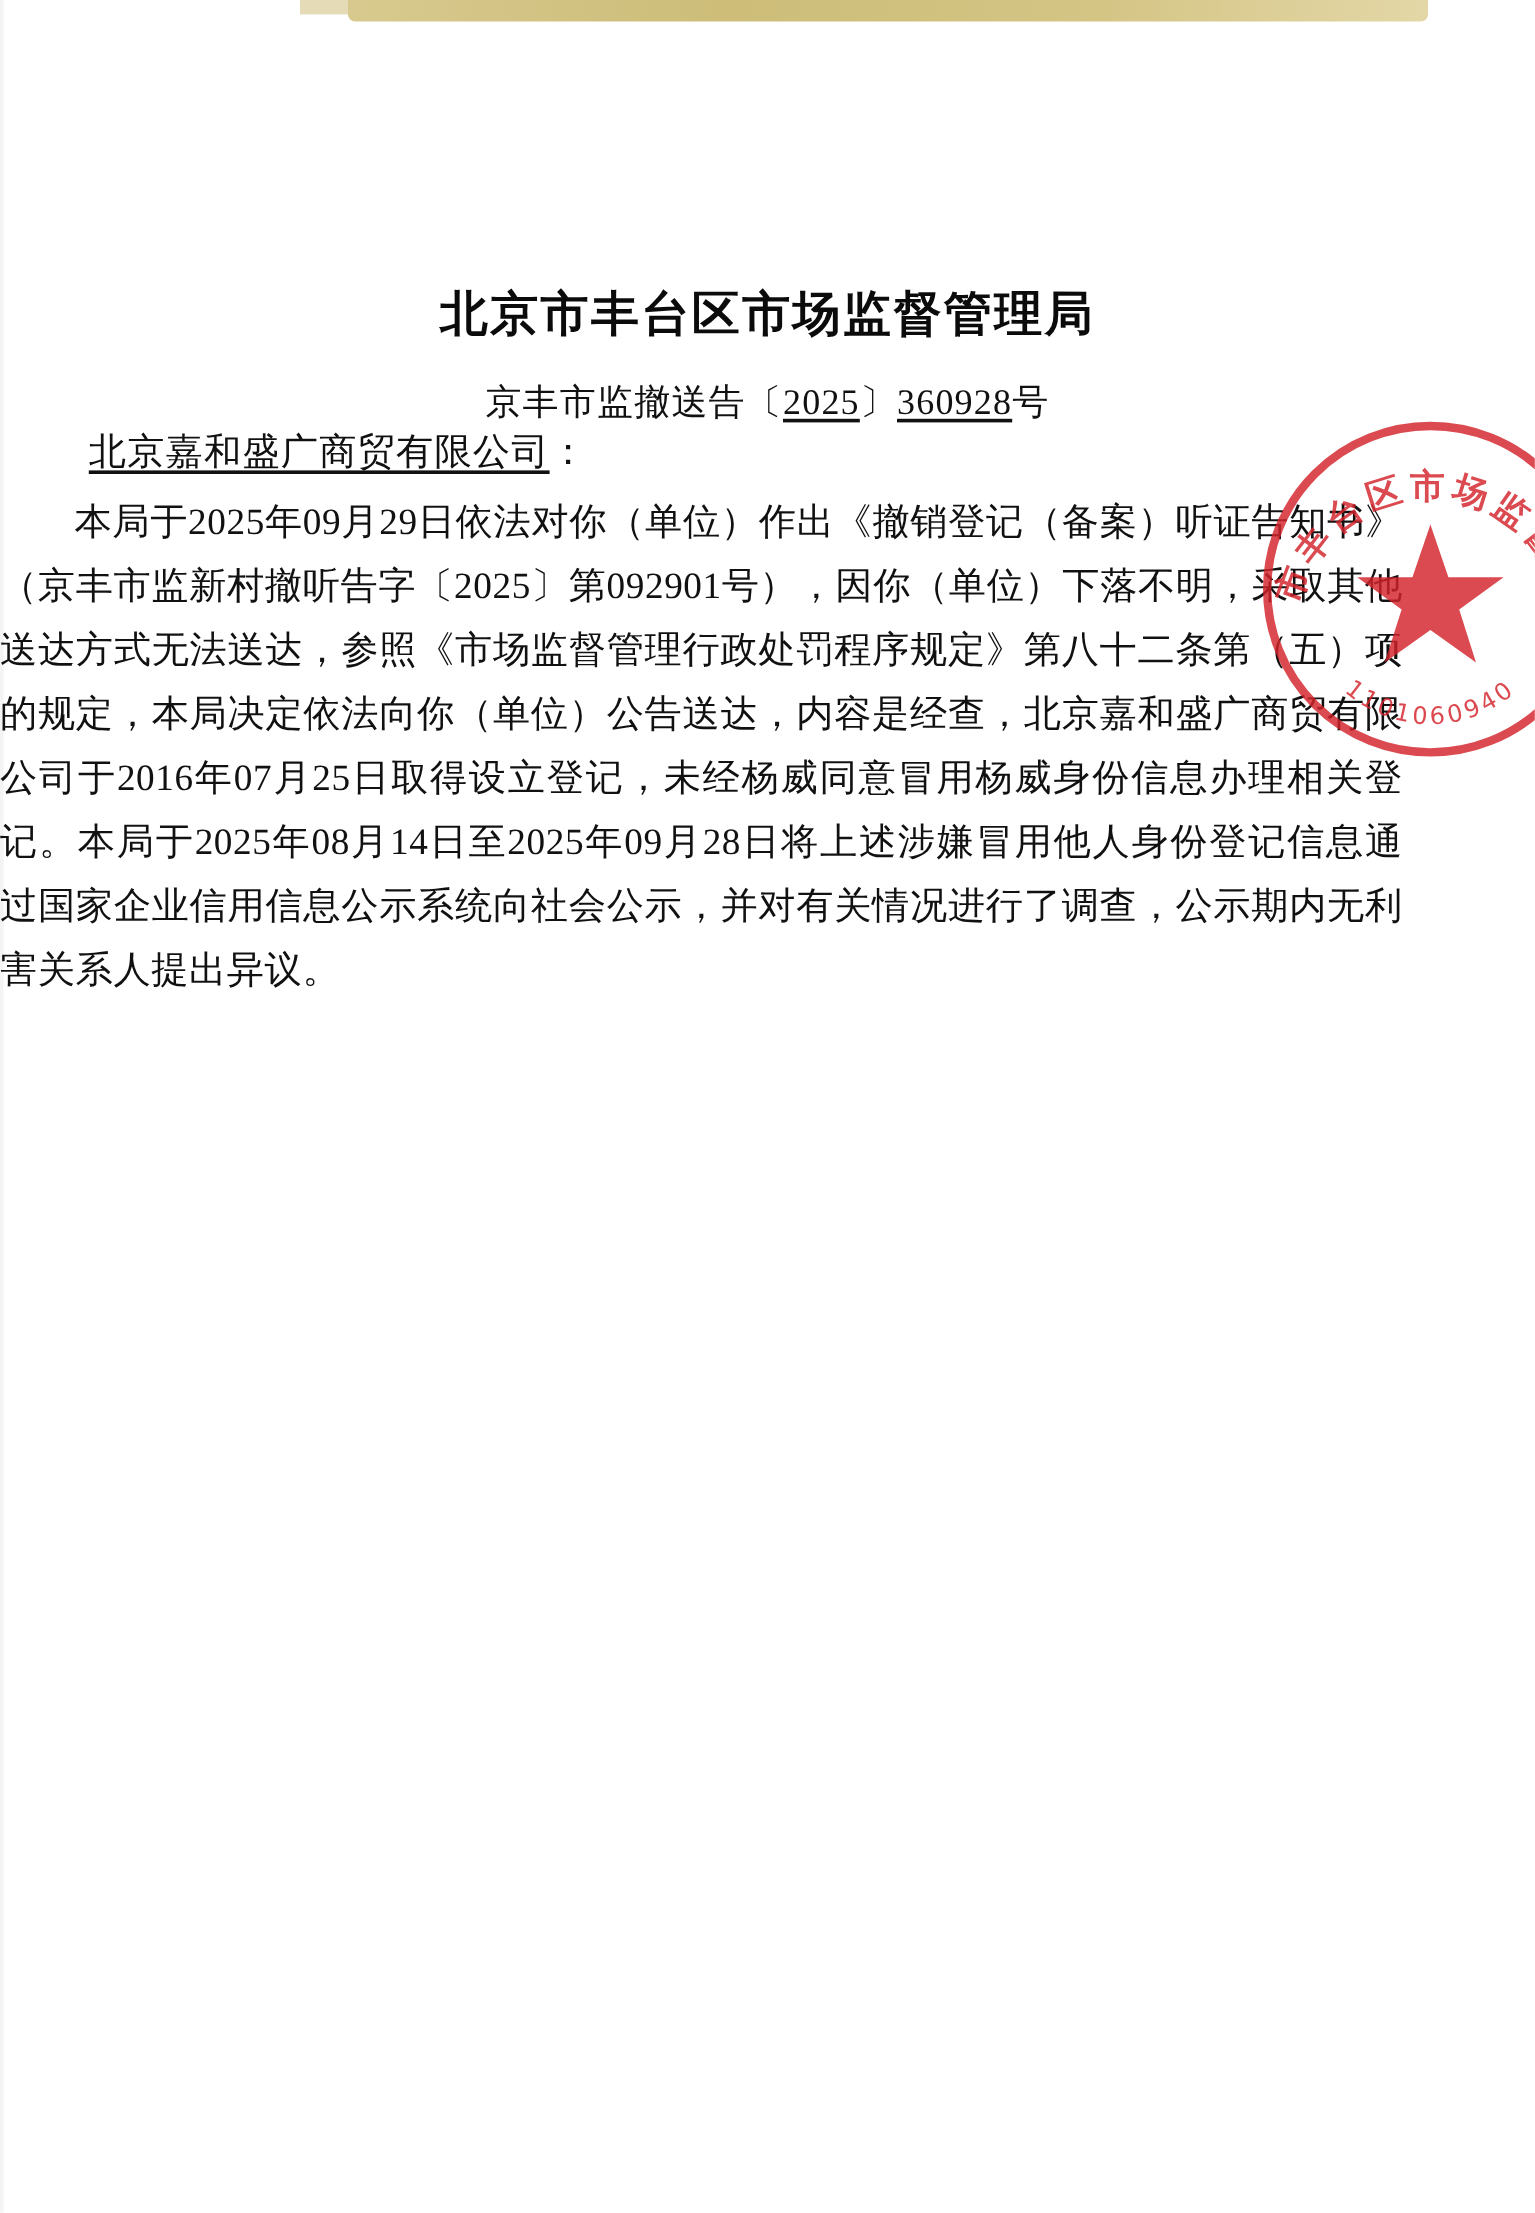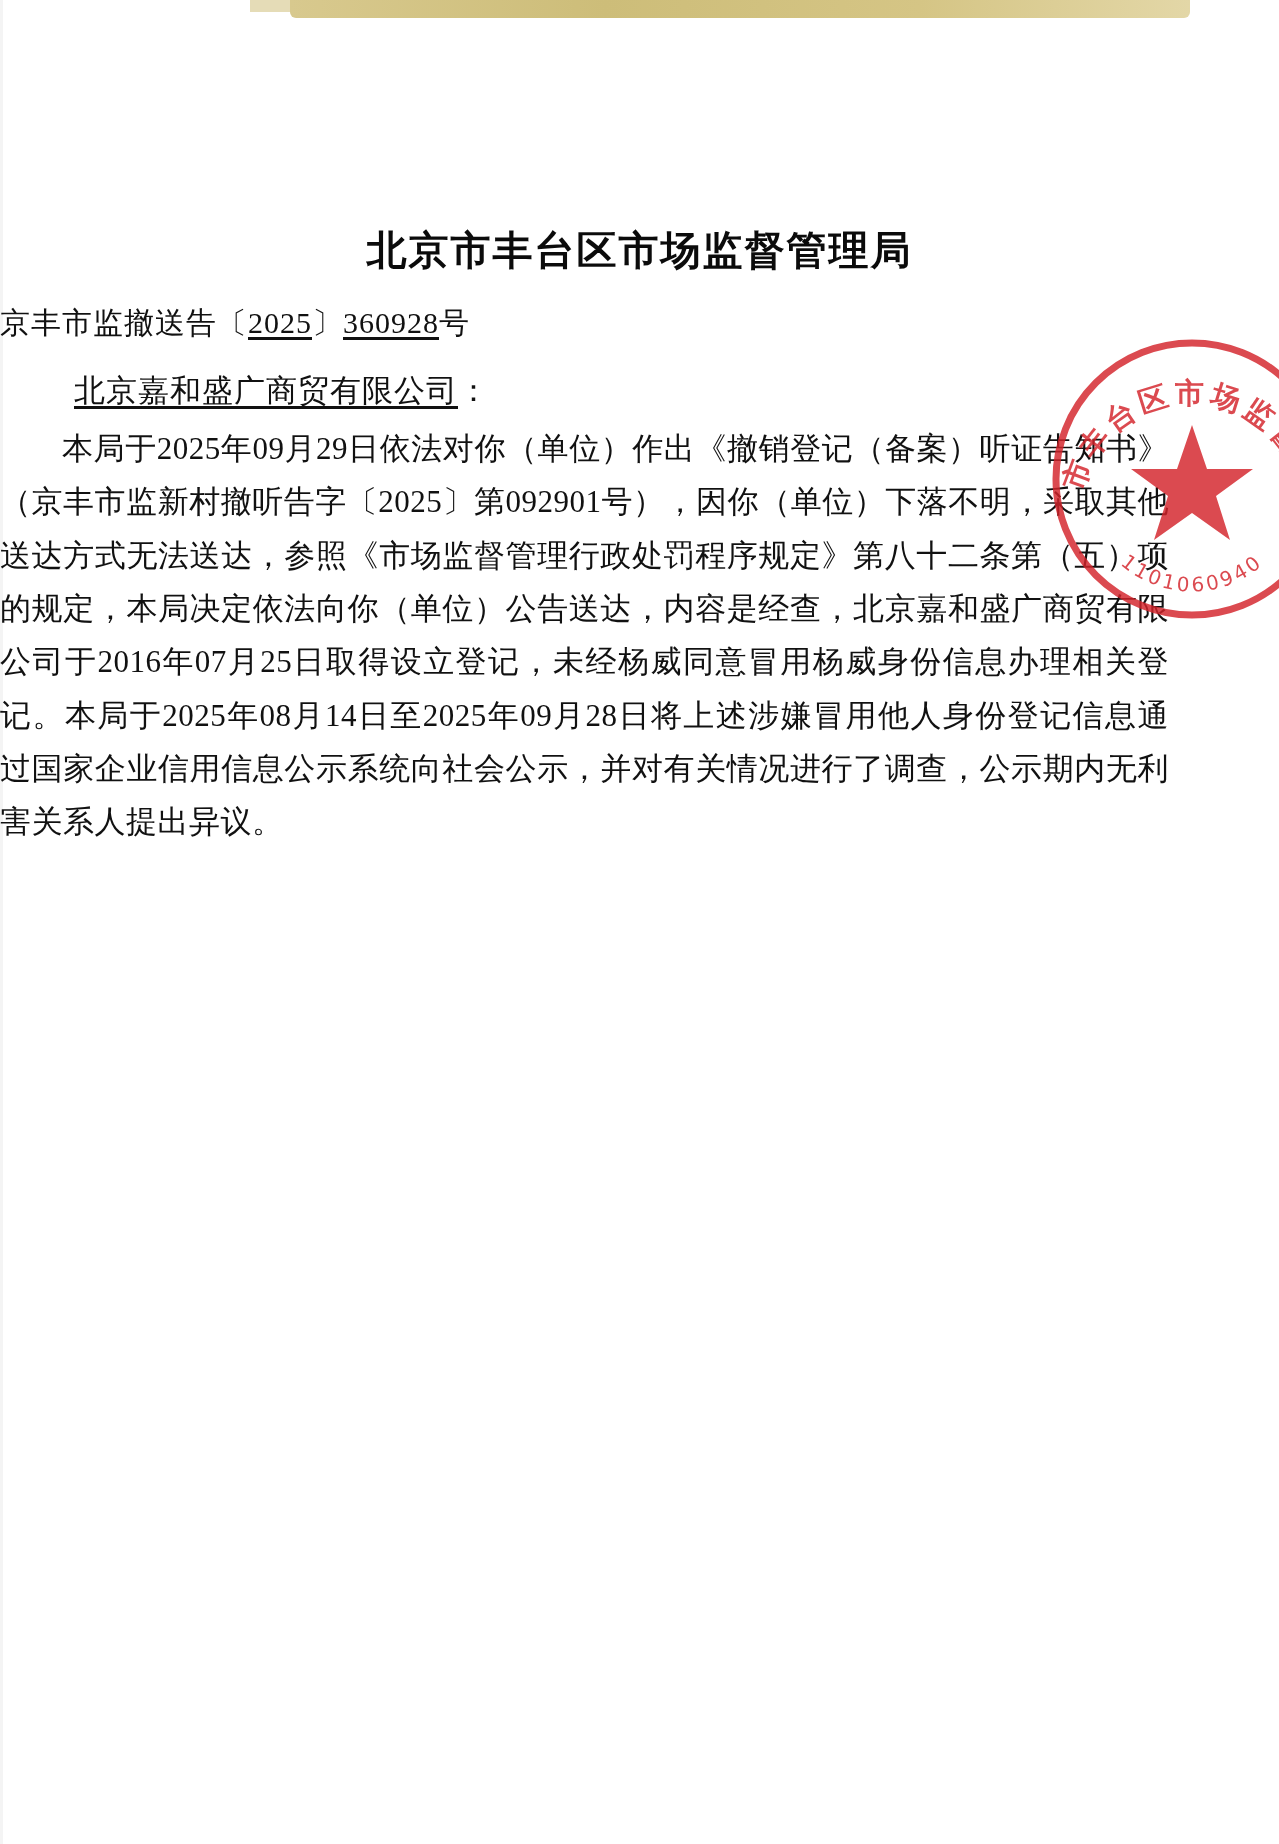--- a/index.html
+++ b/index.html
@@ -43,51 +43,51 @@
   }
   .page-edge-left {
     position: absolute;
     top: 0; left: 0;
     width: 3px; height: 1844px;
     background: #f4f4f4;
   }
 
   .doc {
     position: absolute;
-    top: 4px; left: 0;
+    top: 16px; left: 0;
     width: 1279px;
     height: 1672px;
     padding: 0;
   }
 
   .title-block {
     margin-top: 215px;
     text-align: center;
   }
   .title-line1, .title-line2 {
     font-family: "DejaVu Sans", "Liberation Sans", sans-serif;
     font-weight: bold;
     font-size: 40px;
     letter-spacing: 2px;
     line-height: 1.55;
     color: #0b0b0b;
   }
   .doc-number {
+    text-align: center;
     font-size: 30px;
     margin-top: 22px;
     letter-spacing: 1px;
     color: #111;
   }
   .doc-number .ul {
     text-decoration: underline;
     text-underline-offset: 4px;
   }
 
   .addressee {
-    margin-top: 26px;
     margin-left: 74px;
     font-size: 31px;
     letter-spacing: 1px;
     display: inline-block;
   }
   .addressee .ul {
     text-decoration: underline;
     text-underline-offset: 5px;
   }
 

